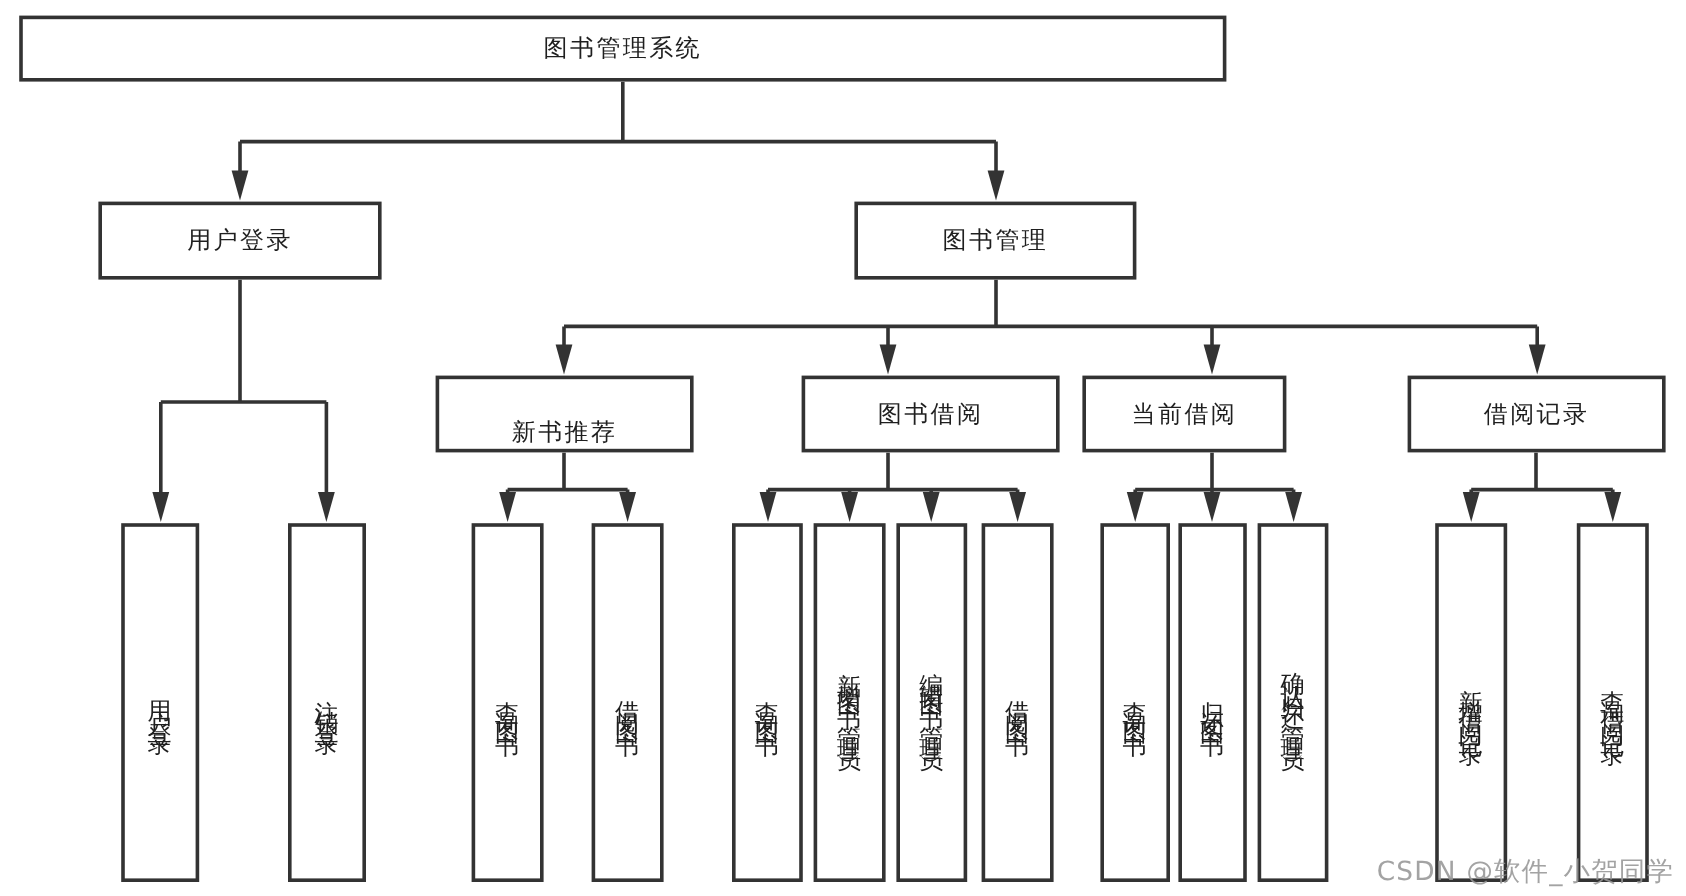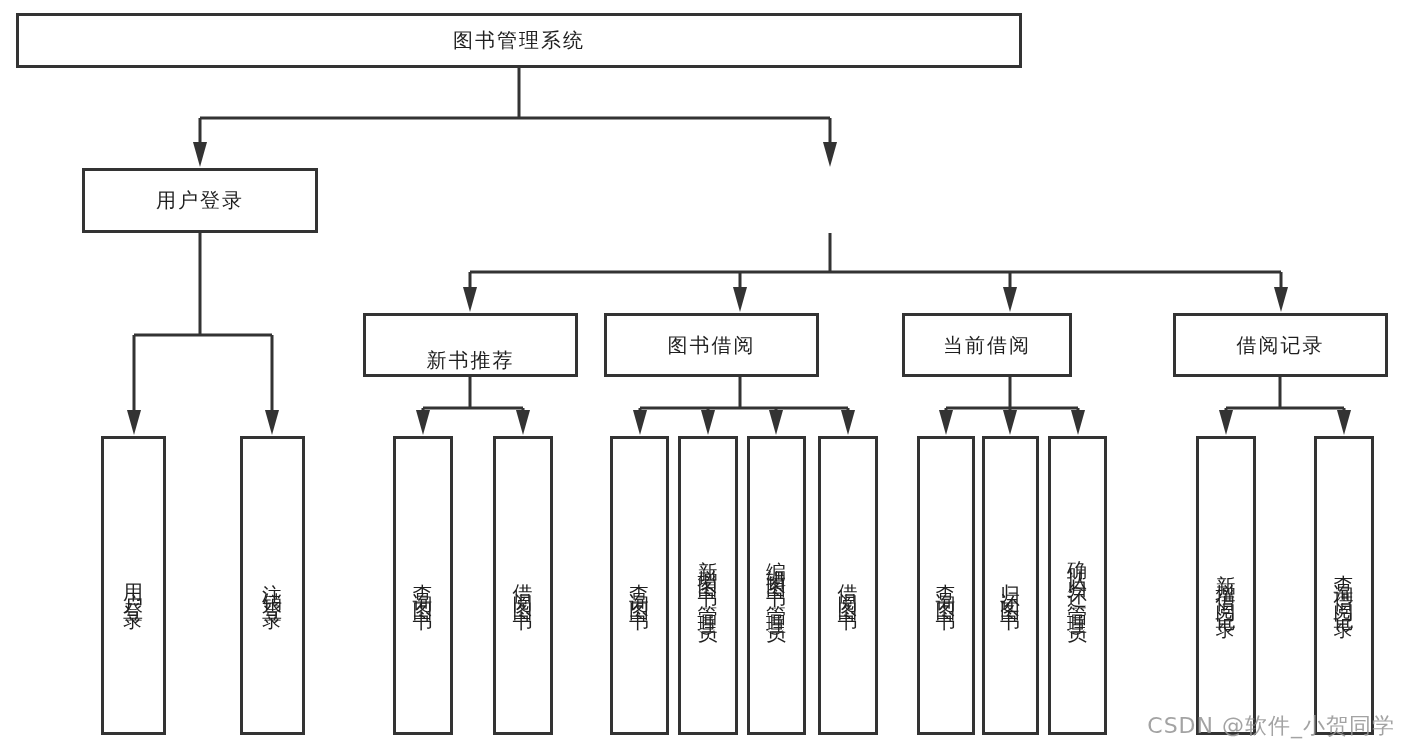--- a/index.html
+++ b/index.html
@@ -98,25 +98,28 @@
     <polygon points="1337,410 1351,410 1344,435" fill="#333333"></polygon>
   </svg>
 
   <div class="node hnode" style="left:16px; top:13px; width:1006px; height:55px;">
     <span>图书管理系统</span>
   </div>
 
   <div class="node hnode" style="left:82px; top:168px; width:236px; height:65px;">
     <span>用户登录</span>
   </div>
+  <div class="node hnode" style="left:712px; top:168px; width:235px; height:65px;">
+    <span>图书管理</span>
+  </div>
 
   <div class="node hnode" style="left:363px; top:313px; width:215px; height:64px;align-items:flex-end;">
     <span>新书推荐</span>
   </div>
-  <div class="node hnode" style="left:604px; top:313px; width:215px; height:64px;">
+  <div class="node hnode" style="left:668px; top:313px; width:215px; height:64px;">
     <span>图书借阅</span>
   </div>
   <div class="node hnode" style="left:902px; top:313px; width:170px; height:64px;">
     <span>当前借阅</span>
   </div>
   <div class="node hnode" style="left:1173px; top:313px; width:215px; height:64px;font-family:Liberation Serif, serif;">
     <span>借阅记录</span>
   </div>
 
   <div class="node vnode" style="left:101px; top:436px; width:65px; height:299px;">

